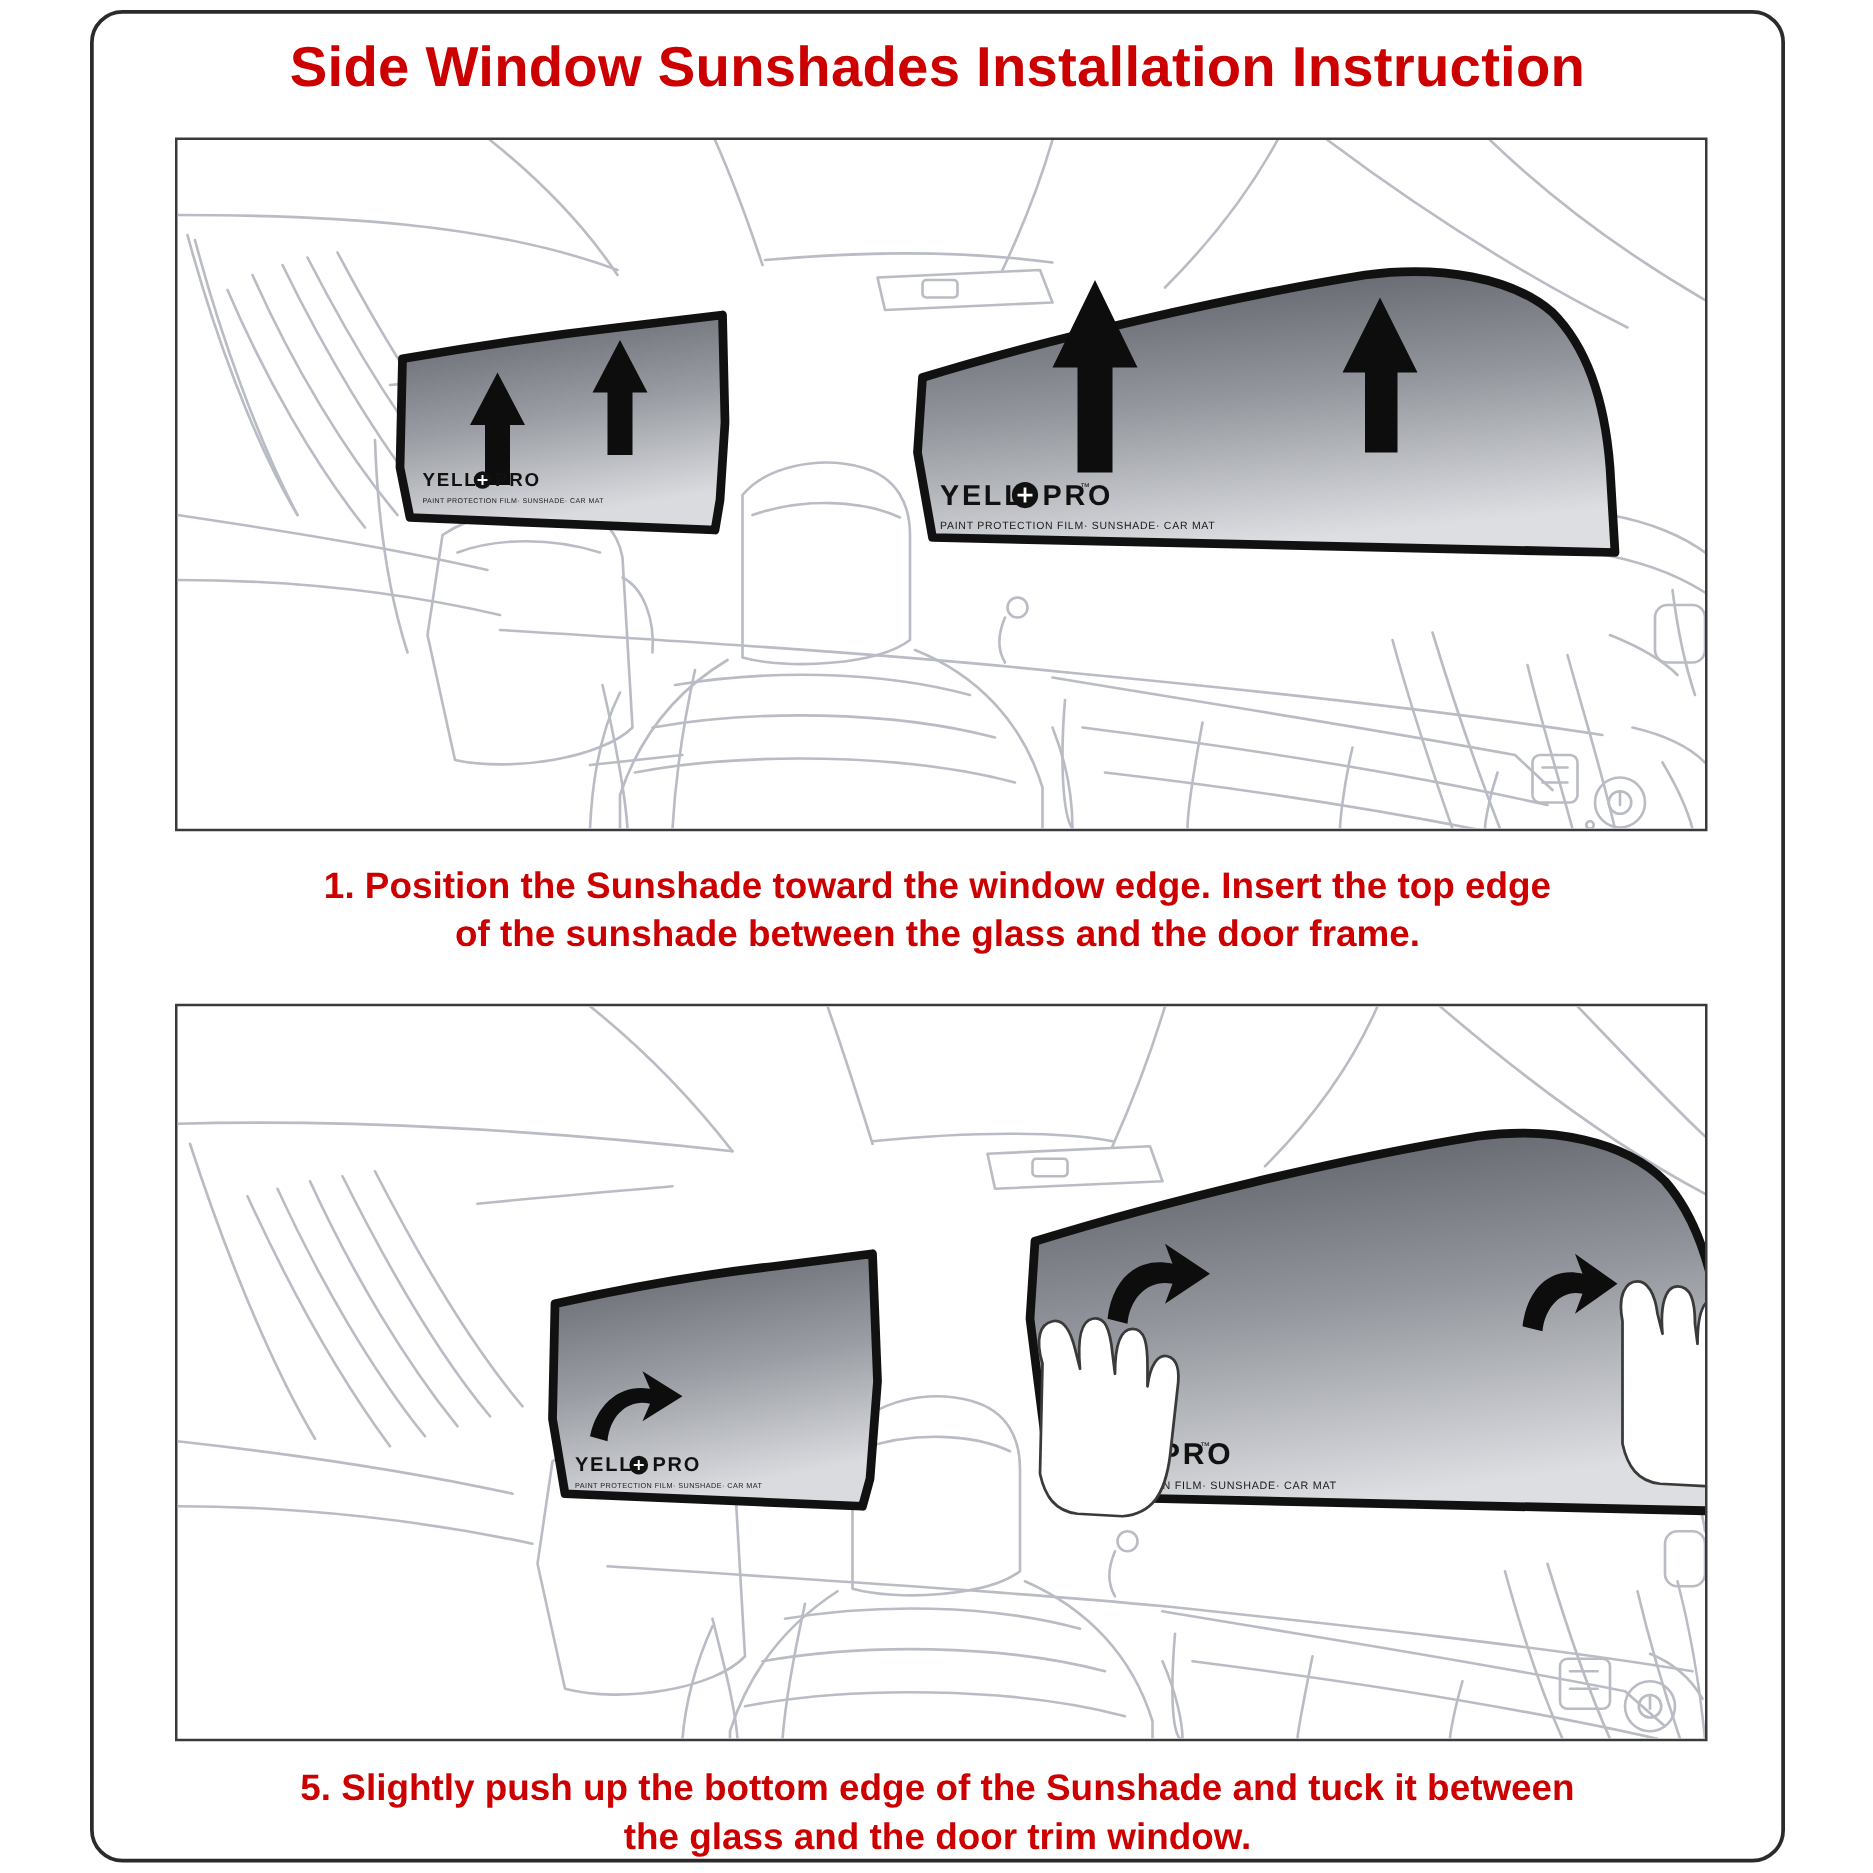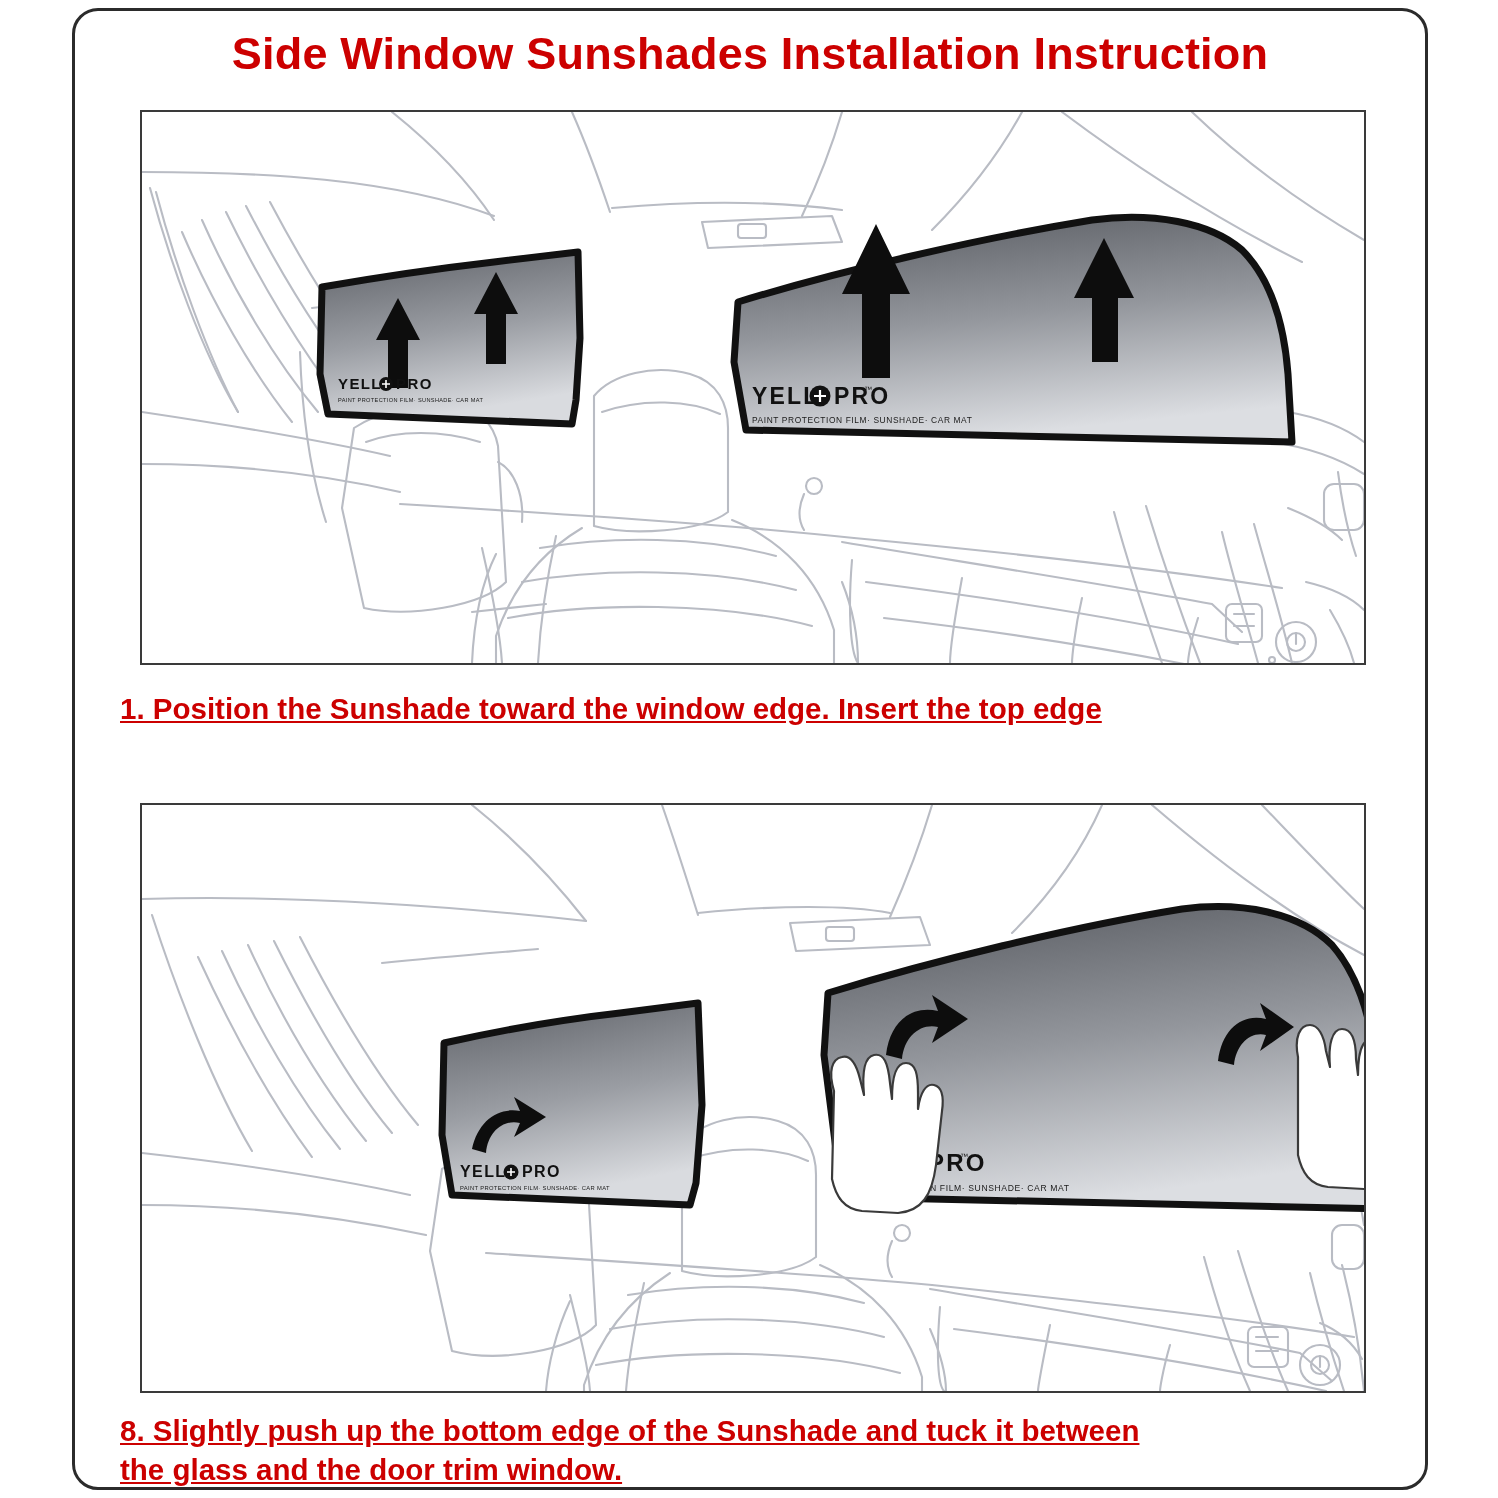--- a/index.html
+++ b/index.html
@@ -51,24 +51,23 @@
   }
   #panel-1 { left: 140px; top: 110px; width: 1226px; height: 555px; }
   #panel-2 { left: 140px; top: 803px; width: 1226px; height: 590px; }
 
   .caption {
     position: absolute;
     color: #cc0000;
     font-size: 29.5px;
     font-weight: bold;
     line-height: 1.32;
-    text-align: left;
+    text-align: center;
     width: 1260px;
     left: 120px;
-    text-decoration: underline;
   }
   #caption-1 { top: 690px; }
   #caption-2 { top: 1412px; }
   .caption .line2 { display: block; }
 
   svg { display: block; }
   .ln { fill: none; stroke: #b9bcc4; stroke-width: 2.1; stroke-linejoin: round; stroke-linecap: round; }
   .shade-outline { stroke: #111111; stroke-width: 7; stroke-linejoin: round; }
   .arrow { fill: #0d0d0d; }
   .hand { fill: #ffffff; stroke: #3a3a3a; stroke-width: 2.2; stroke-linejoin: round; }
@@ -198,20 +197,21 @@
         <path d="M62 -8 L74 -8 M68 -14 L68 -2" stroke="#ffffff" stroke-width="2.2"></path>
         <text class="brandtxt" x="82" y="0" font-size="23" letter-spacing="2.2">PRO</text>
         <text class="brandsub" x="112" y="-12" font-size="8">™</text>
         <text class="brandsub" x="0" y="19" font-size="8.4" letter-spacing="0.6">PAINT PROTECTION FILM· SUNSHADE· CAR MAT</text>
       </g>
     </svg>
   </div>
 
   <div class="caption" id="caption-1">
     <span>1. Position the Sunshade toward the window edge. Insert the top edge</span>
+    <span class="line2">of the sunshade between the glass and the door frame.</span>
   </div>
 
   <div class="panel" id="panel-2">
     <svg width="1222" height="586" viewBox="0 0 1222 586" xmlns="http://www.w3.org/2000/svg">
       <defs>
         <linearGradient id="shadeGrad3" x1="0" y1="0" x2="0.25" y2="1">
           <stop offset="0%" stop-color="#5e6167"></stop>
           <stop offset="55%" stop-color="#9a9da3"></stop>
           <stop offset="100%" stop-color="#d9dbdf"></stop>
         </linearGradient>
@@ -321,16 +321,16 @@
         <path class="hand" d="M810 252 C806 232 812 220 822 220 C830 220 836 230 838 246 L842 262
                                C840 240 844 224 854 224 C864 224 868 234 868 254 L870 270
                                C870 248 874 234 884 234 C894 234 896 246 896 264 L896 280
                                C898 264 904 256 912 258 C920 260 922 270 920 284
                                L914 336 C910 366 900 382 876 384 L840 382 C822 380 814 368 810 350 Z"></path>
       </g>
     </svg>
   </div>
 
   <div class="caption" id="caption-2">
-    <span>8. Slightly push up the bottom edge of the Sunshade and tuck it between</span>
+    <span>5. Slightly push up the bottom edge of the Sunshade and tuck it between</span>
     <span class="line2">the glass and the door trim window.</span>
   </div>
 </div>
 
 </body></html>

